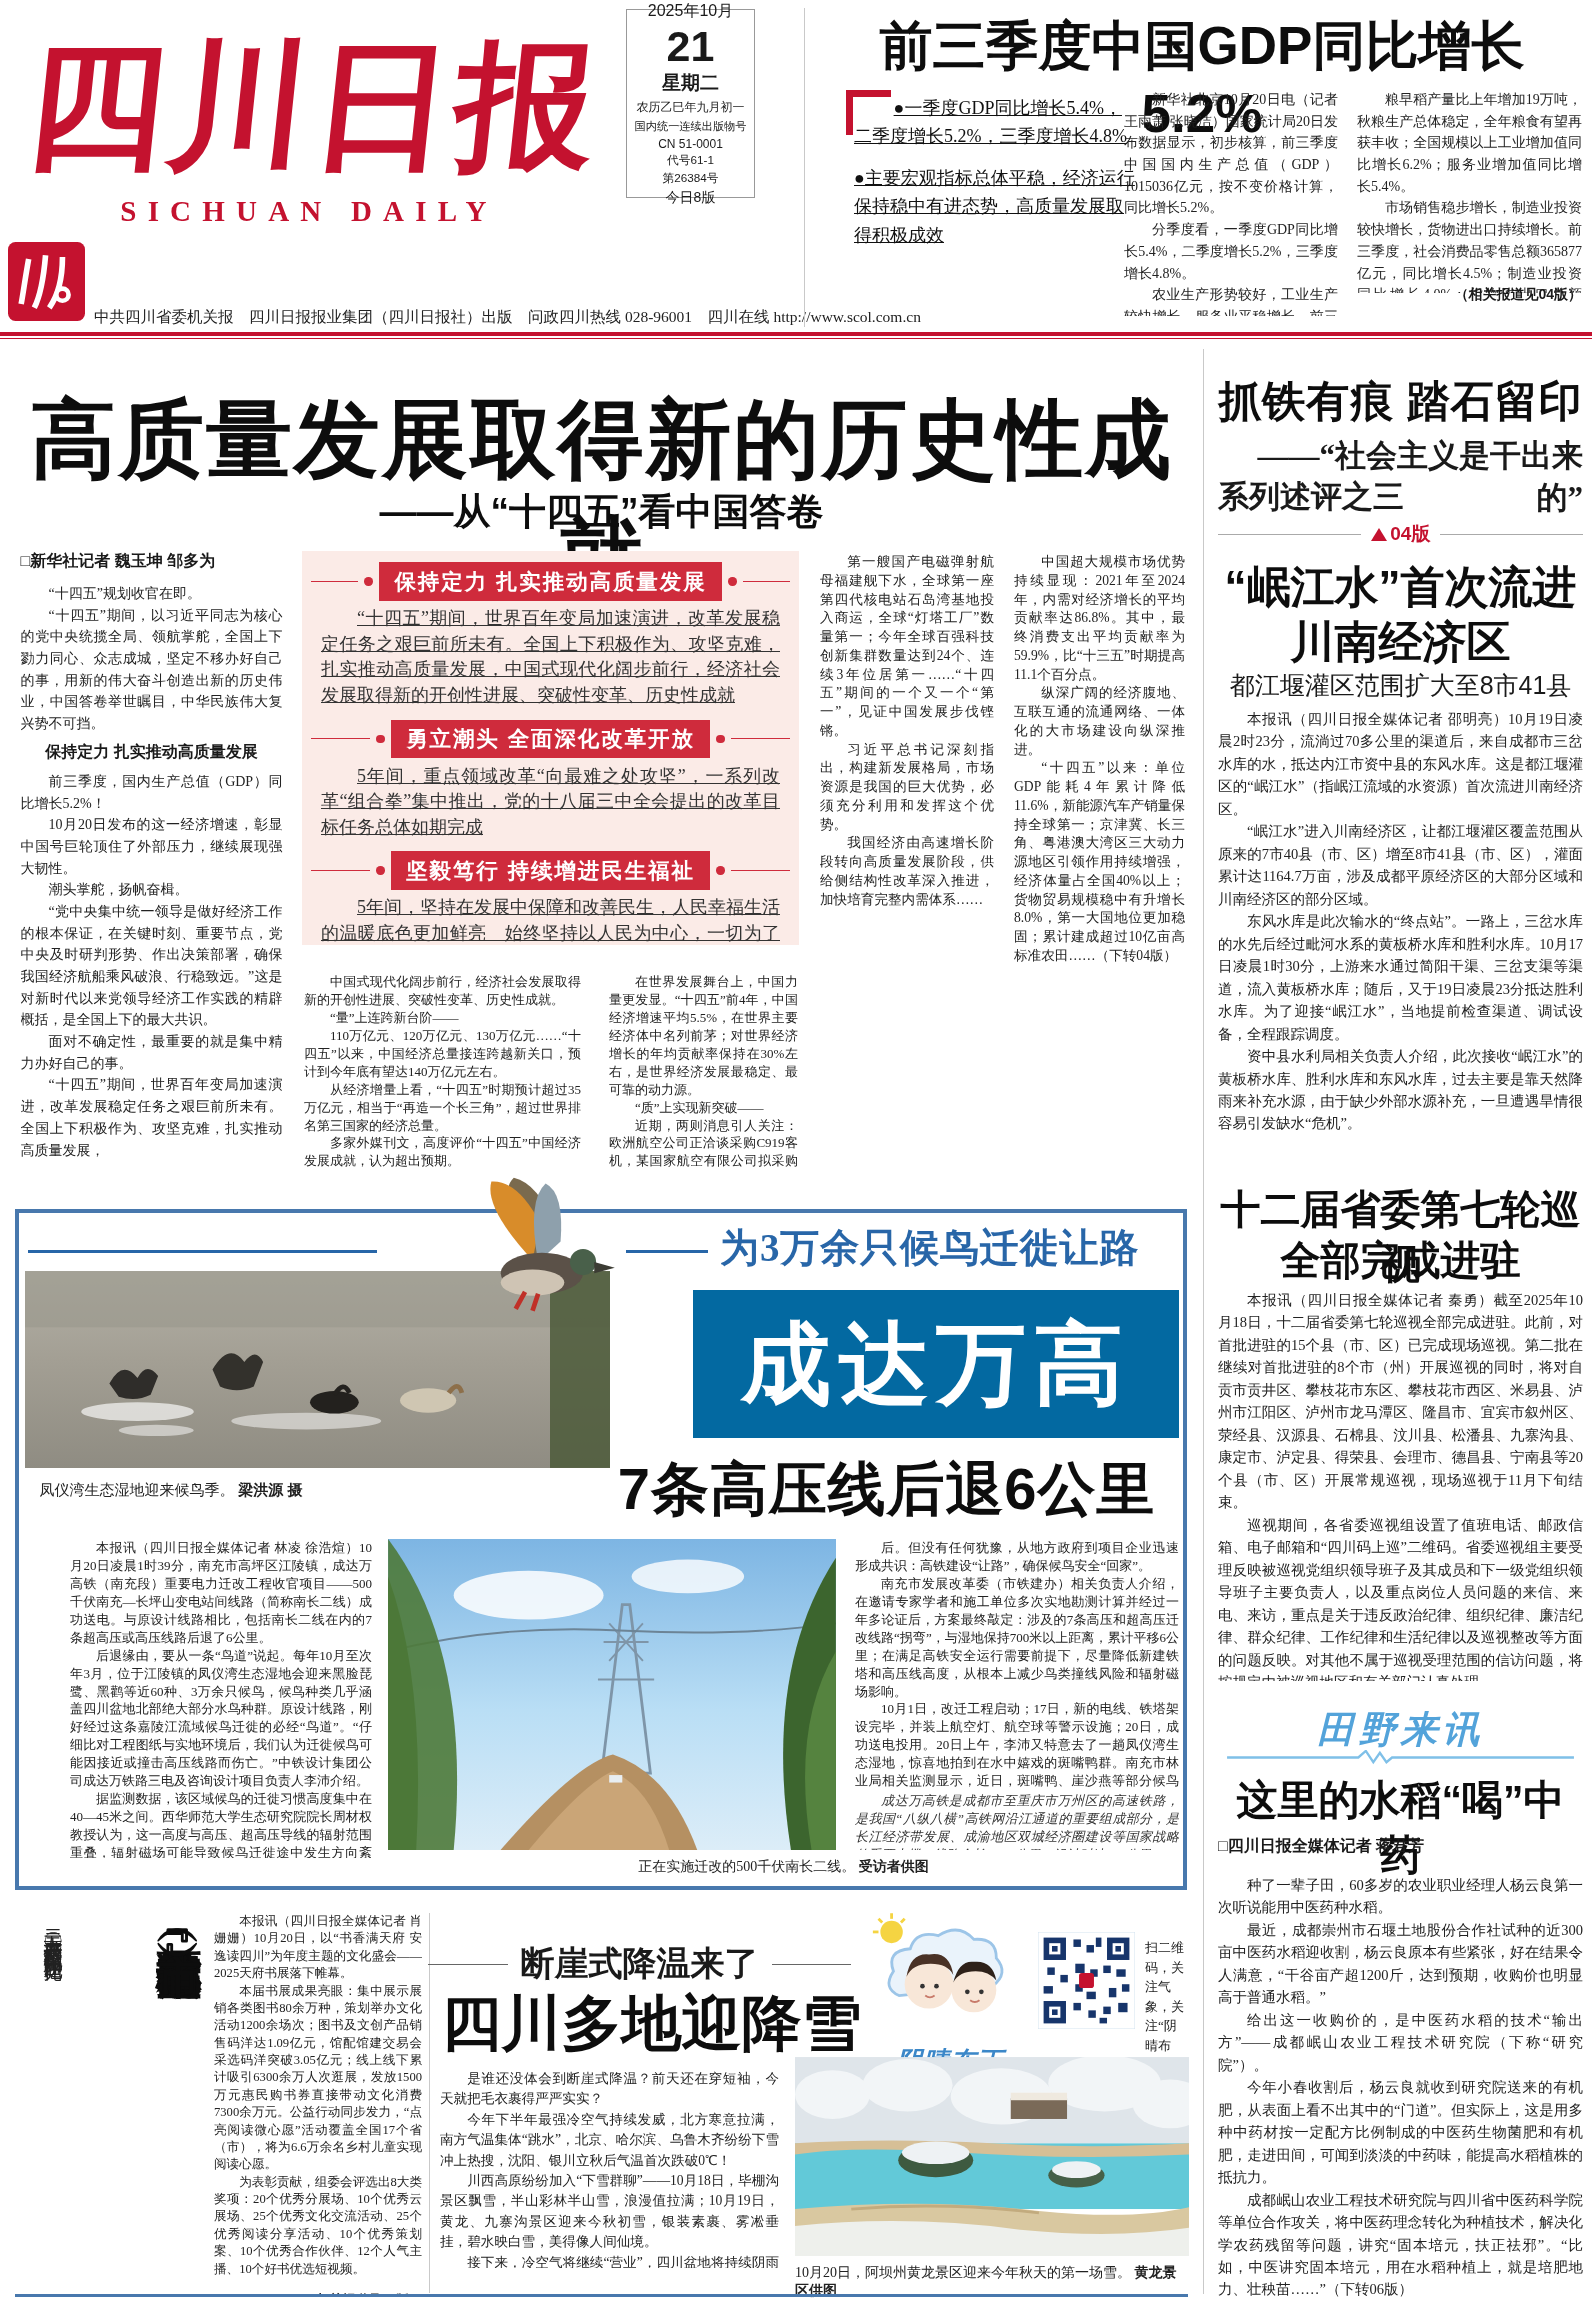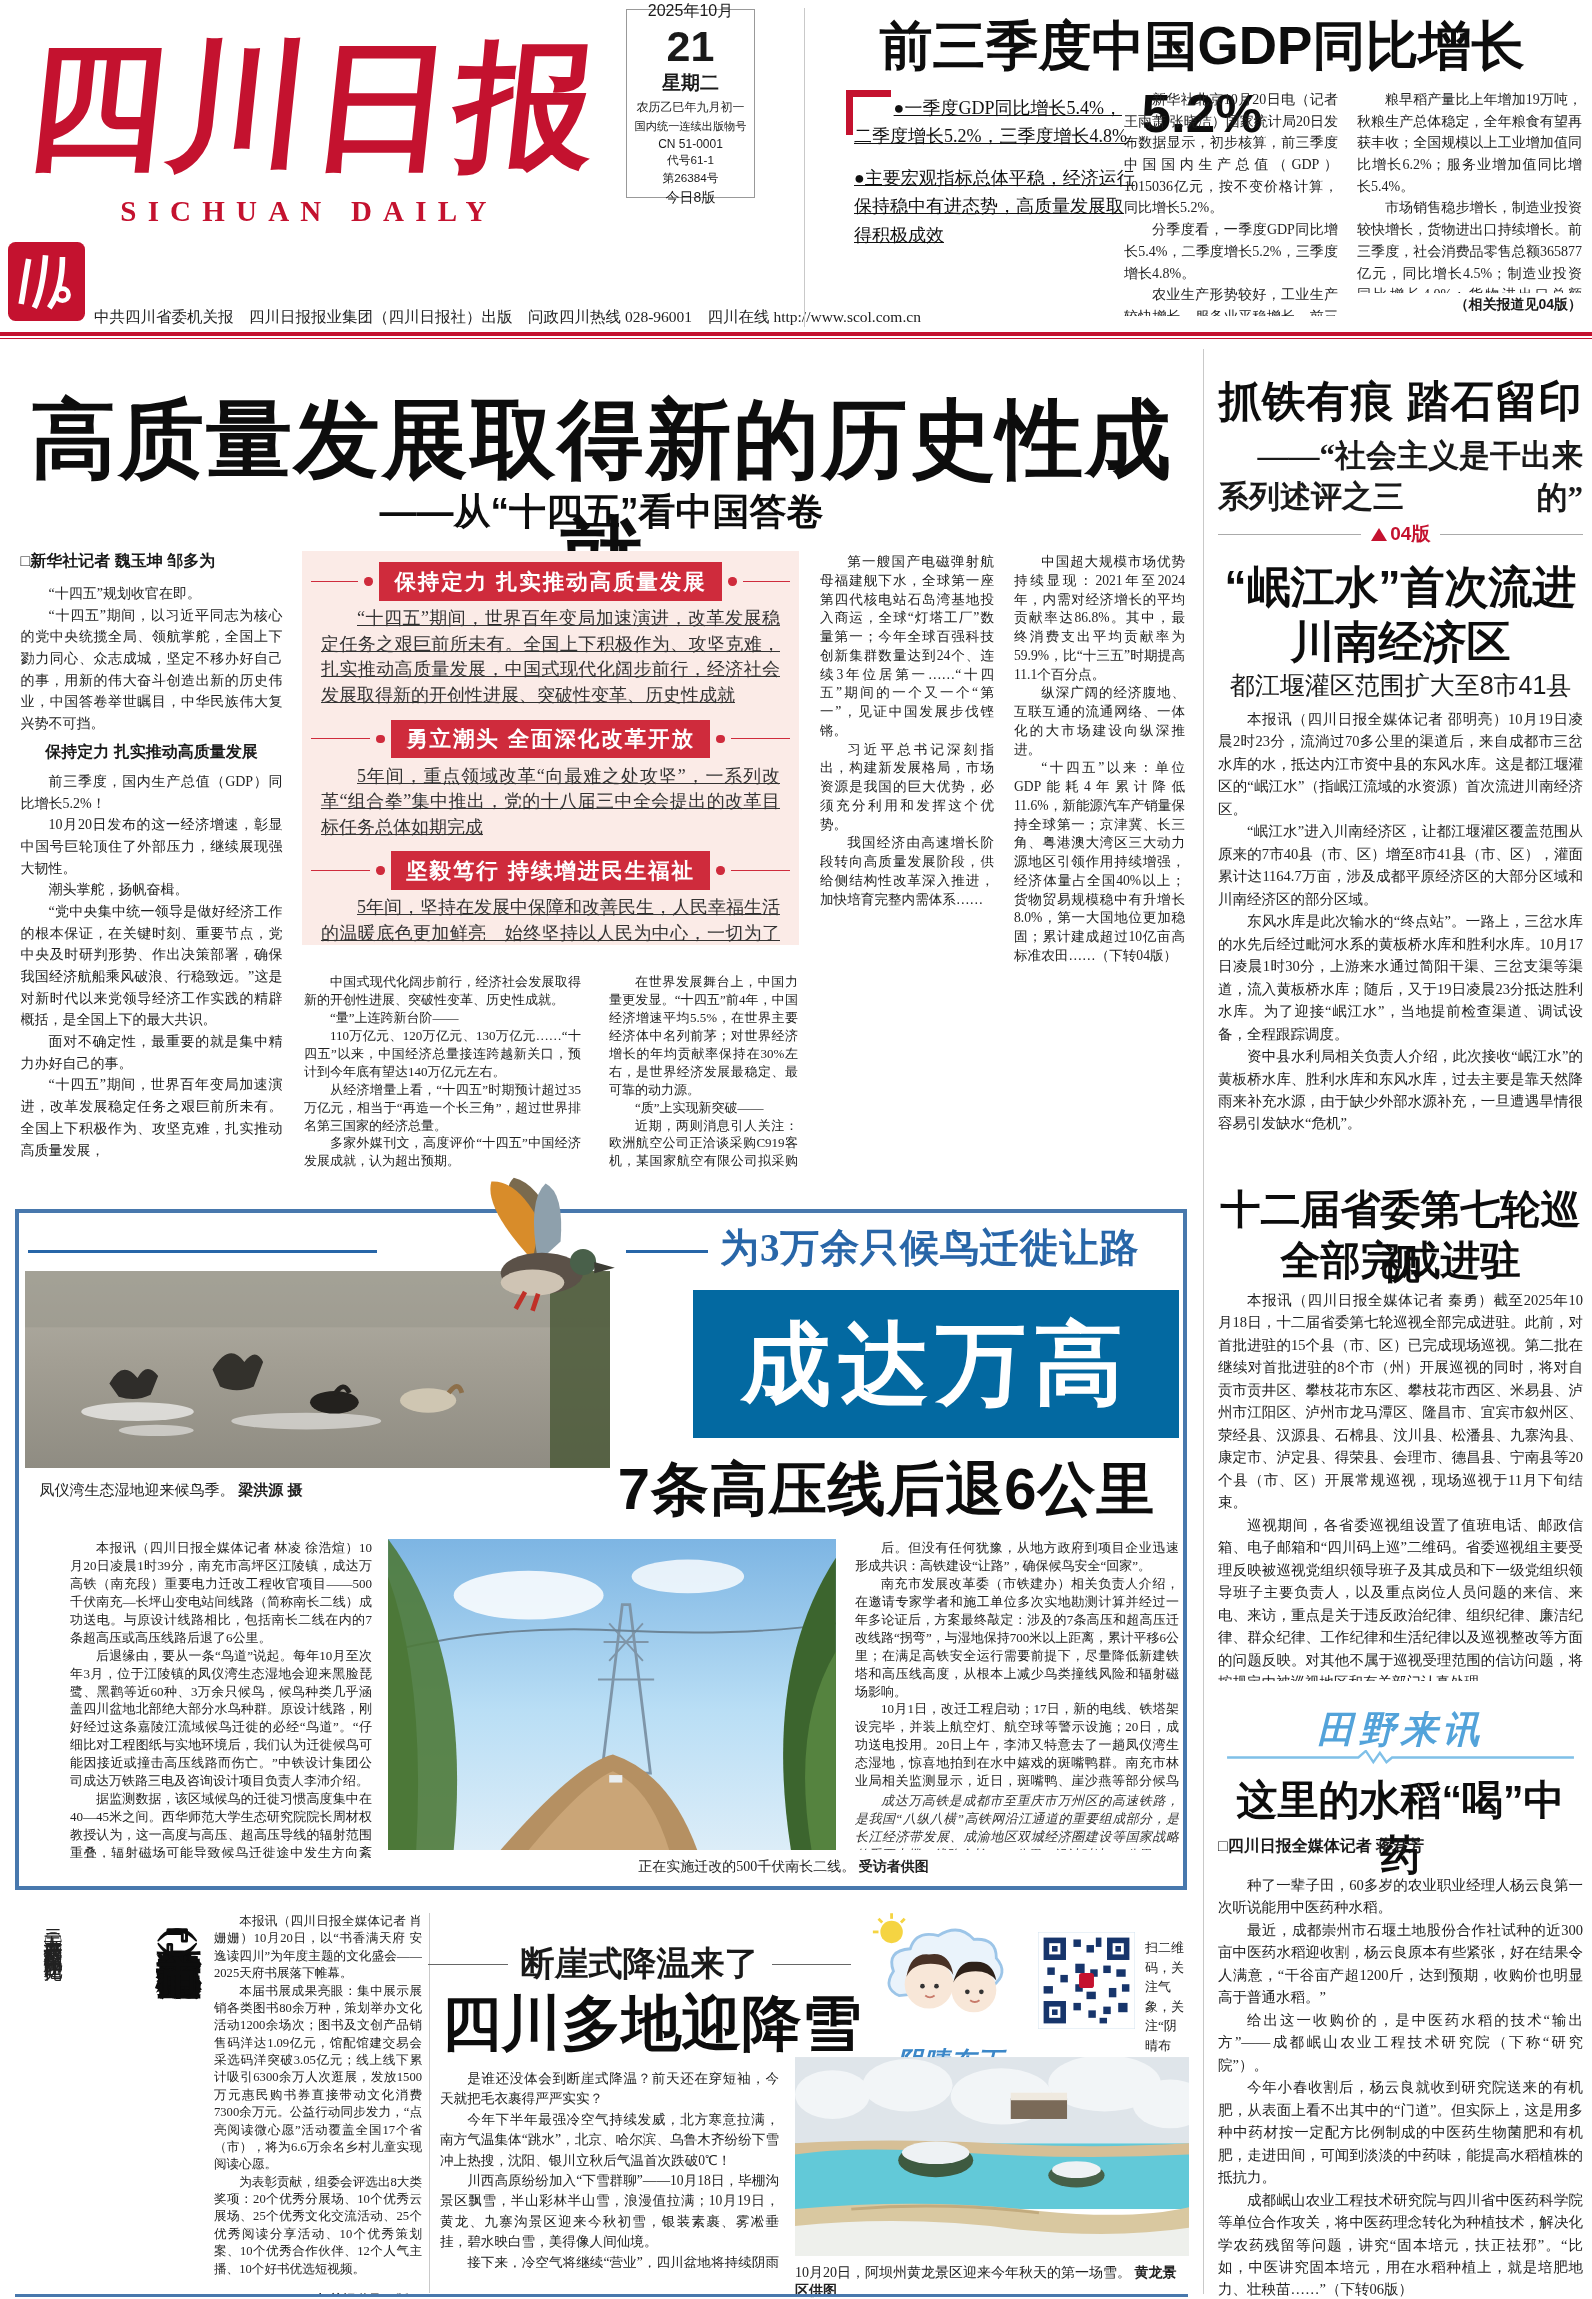--- a/index.html
+++ b/index.html
@@ -92,21 +92,21 @@
 
   <div class="abs bt" style="left:1124px;top:89px;width:214px;height:227px;">
       <p>新华社北京10月20日电（记者 王雨萧 张晓洁）国家统计局20日发布数据显示，初步核算，前三季度中国国内生产总值（GDP）1015036亿元，按不变价格计算，同比增长5.2%。</p>
       <p>分季度看，一季度GDP同比增长5.4%，二季度增长5.2%，三季度增长4.8%。</p>
       <p>农业生产形势较好，工业生产较快增长，服务业平稳增长。前三季度，农业（种植业）增加值同比增长3.6%，全国夏</p>
     </div>
   <div class="abs bt" style="left:1357px;top:89px;width:225px;height:204px;">
       <p>粮早稻产量比上年增加19万吨，秋粮生产总体稳定，全年粮食有望再获丰收；全国规模以上工业增加值同比增长6.2%；服务业增加值同比增长5.4%。</p>
       <p>市场销售稳步增长，制造业投资较快增长，货物进出口持续增长。前三季度，社会消费品零售总额365877亿元，同比增长4.5%；制造业投资同比增长4.0%；货物进出口总额336078亿元，同比增长4.0%。（下转04版）</p>
     </div>
-  <div class="abs see" style="left:1357px;top:296px;width:225px;font-size:14px;">（相关报道见04版）</div>
+  <div class="abs see" style="left:1357px;top:286px;width:225px;font-size:14px;">（相关报道见04版）</div>
 
   <div class="abs h-huge center" style="left:17px;top:382px;width:1169px;font-size:86px;letter-spacing:1.9px;">高质量发展取得新的历史性成就</div>
   <div class="abs h-huge center" style="left:17px;top:487px;width:1169px;font-size:37px;">——从“十四五”看中国答卷</div>
 
   <div class="abs sans" style="left:20.6px;top:551px;width:267px;font-weight:bold;font-size:16px;">□新华社记者 魏玉坤 邹多为</div>
 
   <div class="abs" style="left:20.6px;top:583px;width:262px;height:585px;overflow:hidden;">
     <div class="bt">
         <p>“十四五”规划收官在即。</p>
         <p>“十四五”期间，以习近平同志为核心的党中央统揽全局、领航掌舵，全国上下勠力同心、众志成城，坚定不移办好自己的事，用新的伟大奋斗创造出新的历史伟业，中国答卷举世瞩目，中华民族伟大复兴势不可挡。</p>

